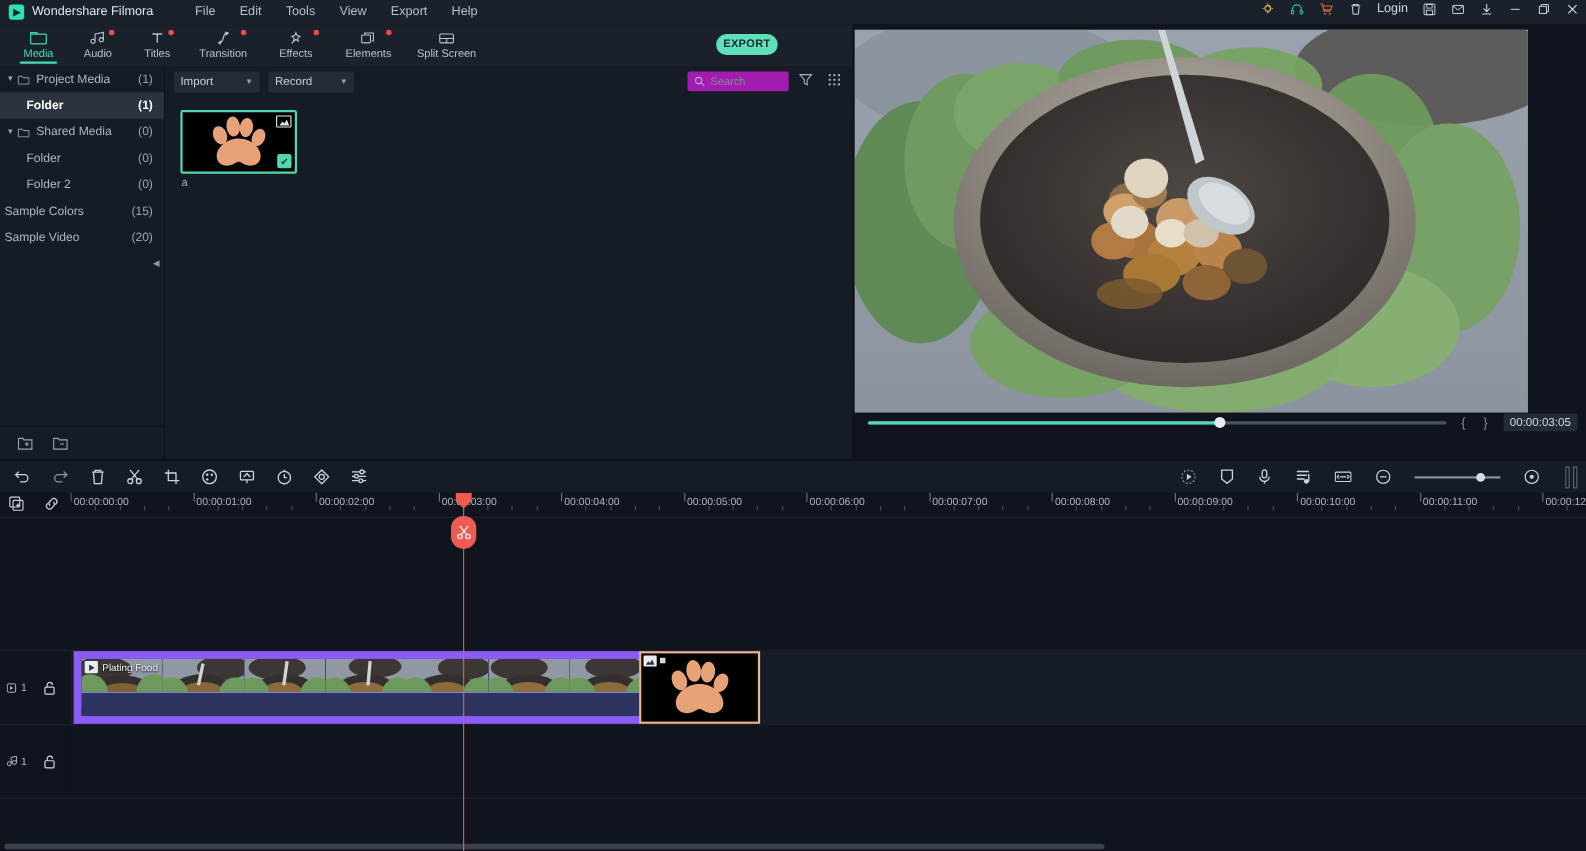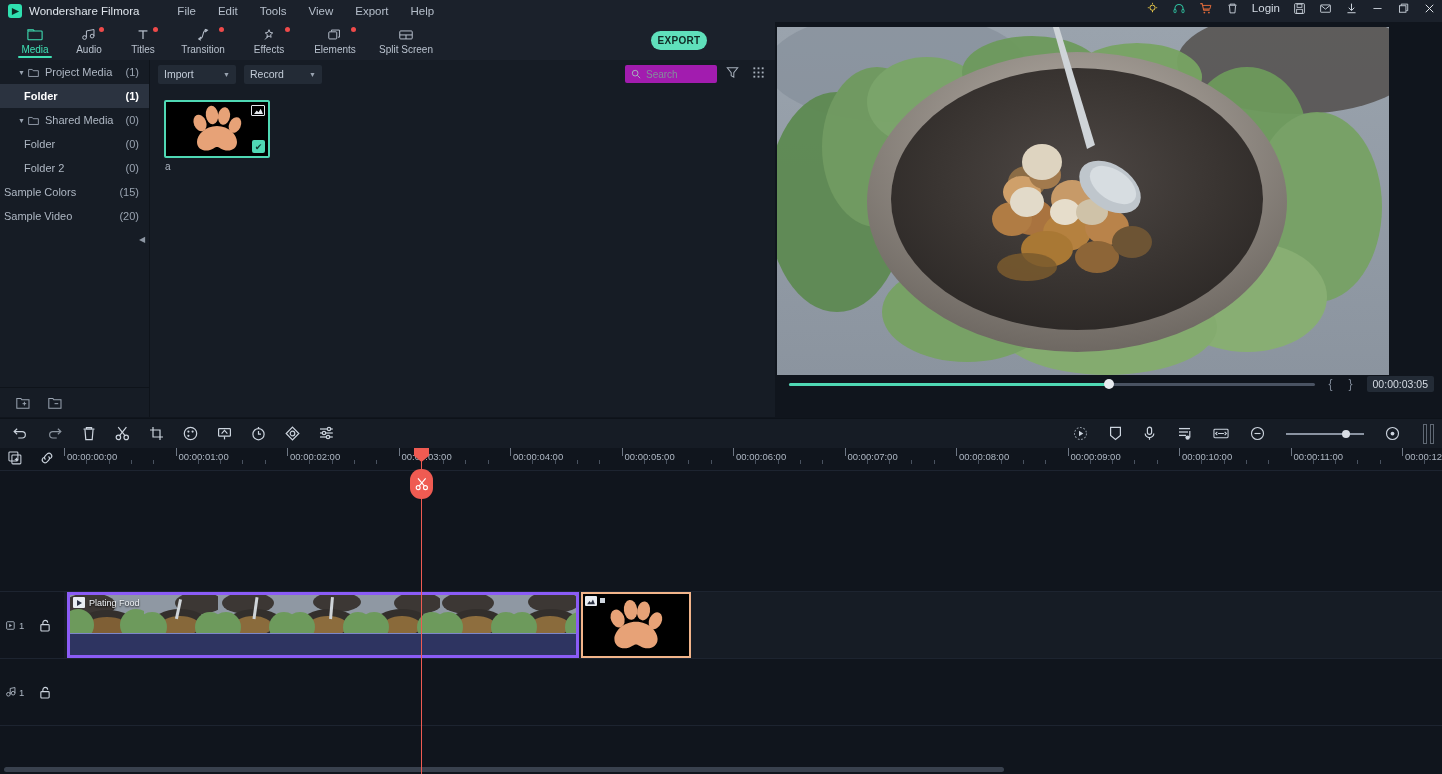--- a/index.html
+++ b/index.html
@@ -70,21 +70,21 @@
 
   
   .sidebar {
     position: absolute; top: 60px; left: 0; width: 150px; height: 357px;
     background: #161c25; border-right: 1px solid #0e131a;
   }
   .side-item {
     height: 24px; display: flex; align-items: center; font-size: 11px;
     color: #aeb7c3; padding-right: 10px;
   }
-  .side-item.root { padding-left: 18px; }
+  .side-item.root { padding-left: 6px; }
   .side-item.child { padding-left: 24px; }
   .side-item.sel { background: #2b3340; color: #ffffff; font-weight: bold; }
   .side-item .caret { width: 10px; font-size: 7px; color: #9aa4b1; }
   .side-item .fold { margin-right: 6px; display: flex; }
   .side-item .nm { flex: 1; }
   .side-item .ct { font-size: 11px; color: #9aa4b1; }
   .side-item.sel .ct { color: #ffffff; }
   .collapse-arrow {
     position: absolute; right: 2px; top: 172px;
     width: 10px; height: 14px; display: flex; align-items: center; justify-content: center;
@@ -212,22 +212,22 @@
     position: absolute; left: 0; top: 189px; width: 64px; height: 66px;
     display: flex; align-items: center; gap: 15px; padding-left: 6px;
   }
   .th-num { font-size: 9.5px; color: #aeb7c3; display: flex; align-items: center; gap: 2px;}
 
   .videotrack {
     position: absolute; left: 64px; top: 122px; height: 66px; width: 1378px;
     background: #161c25;
   }
   .clip-a {
-    position: absolute; left: 3px; top: 0; width: 512px; height: 66px;
-    border: 3px solid #8b5cf6; background: #2d3358; overflow: hidden; text-decoration: underline;
+    position: absolute; left: 3px; top: 0; width: 624px; height: 66px;
+    border: 7px solid #8b5cf6; background: #2d3358; overflow: hidden; text-decoration: underline;
   }
   .clip-film { display: flex; height: 44px; width: 100%; overflow: hidden; }
   .clip-film .fcell { width: 74px; height: 44px; flex: none; overflow: hidden; position: relative; }
   .clip-label {
     position: absolute; top: 2px; left: 3px; display: flex; align-items: center; gap: 4px;
     z-index: 3;
   }
   .clip-play {
     width: 12px; height: 11px; background: #e9edf2; border-radius: 1px;
     display: flex; align-items: center; justify-content: center;

